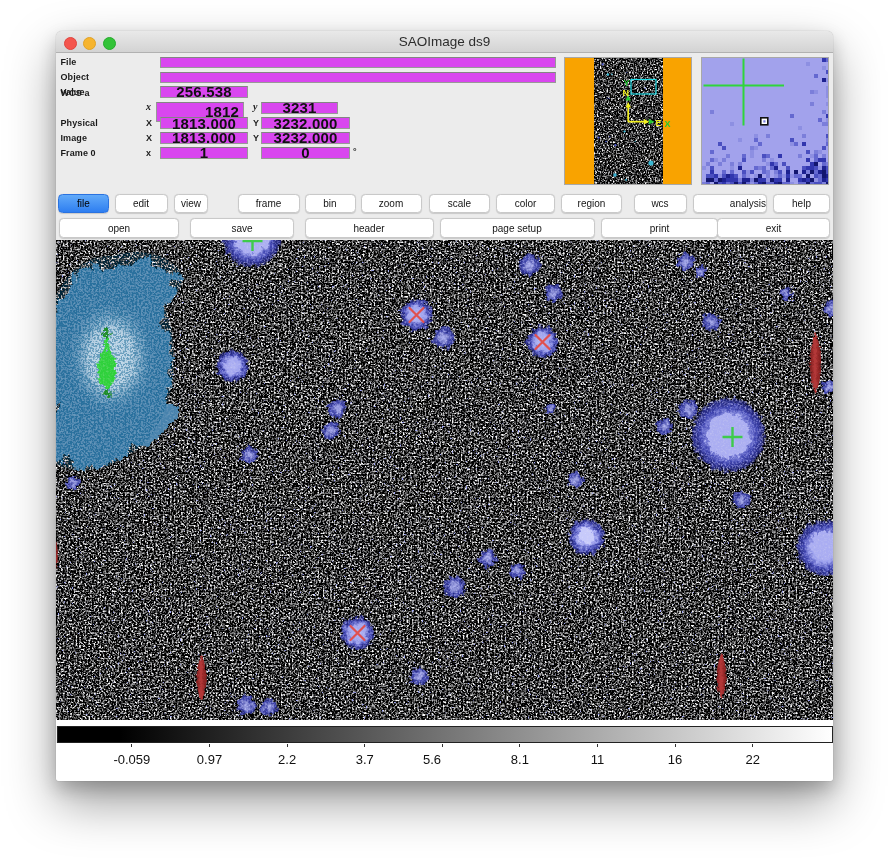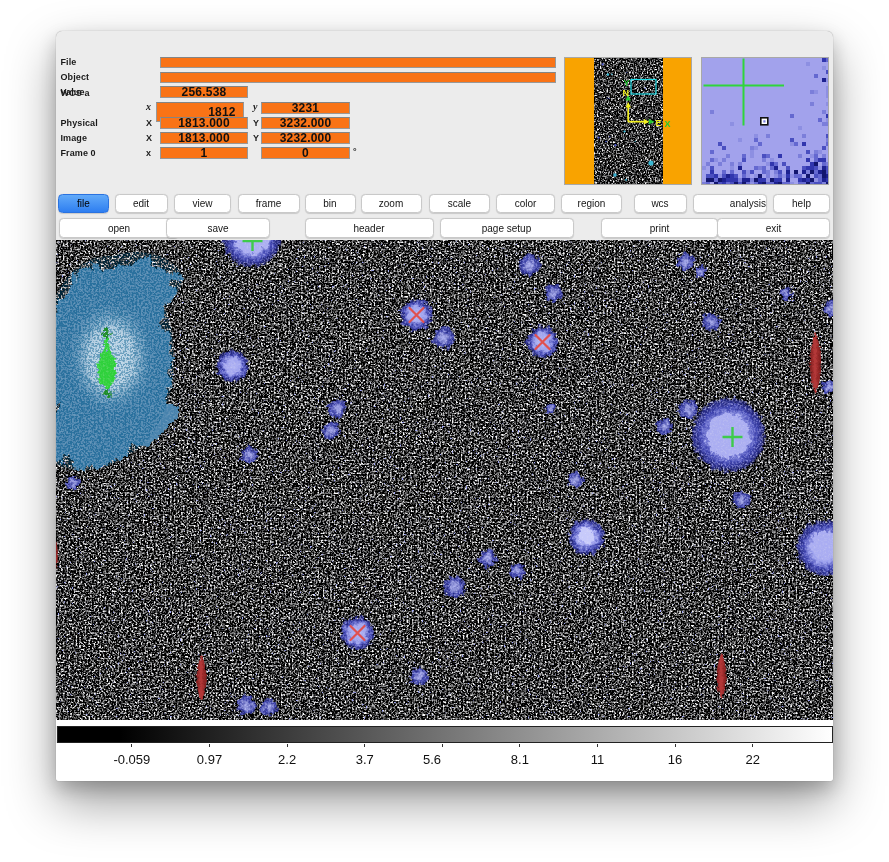--- a/index.html
+++ b/index.html
@@ -10,22 +10,22 @@
   box-shadow:0 22px 50px rgba(0,0,0,0.38),0 8px 18px rgba(0,0,0,0.2),0 0 1px rgba(0,0,0,0.4);}
 .tb{position:absolute;left:0;top:0;width:777px;height:22px;border-radius:6px 6px 0 0;
   background:linear-gradient(#e9e9e9,#d3d3d3);border-bottom:1px solid #b1b1b1;}
 .light{position:absolute;top:6px;width:13px;height:13px;border-radius:50%;}
 .l-red{left:8px;background:#f4554d;border:0.5px solid #e0443e;}
 .l-yel{left:27px;background:#f6b42e;border:0.5px solid #e0a227;}
 .l-grn{left:47px;background:#33c338;border:0.5px solid #27ab2d;}
 .title{position:absolute;top:0;left:0;width:100%;height:22px;line-height:21.5px;text-align:center;
   font-size:13.5px;color:#2d2d2d;}
 .lab{position:absolute;font-size:9px;font-weight:600;color:#1a1a1a;letter-spacing:0.1px;}
-.fld{position:absolute;background:#f97316;border:1px solid #989898;border-top-color:#848484;
-  font-size:12px;font-weight:700;color:#111;letter-spacing:0.2px;display:flex;align-items:center;justify-content:center;}
+.fld{position:absolute;background:#d946ef;border:1px solid #989898;border-top-color:#848484;
+  font-size:15px;font-weight:700;color:#111;letter-spacing:0.2px;display:flex;align-items:center;justify-content:center;}
 .panner{position:absolute;left:508px;top:26px;width:128px;height:128px;background:#f9a400;
   border:1px solid #a8a8a8;}
 .mag{position:absolute;left:645px;top:26px;width:128px;height:128px;border:1px solid #a8a8a8;}
 .btn{position:absolute;height:19px;background:#fff;border:0.5px solid #c9c9c9;border-radius:4.5px;
   font-size:10px;color:#151515;text-align:center;line-height:18.5px;
   box-shadow:0 0.5px 1px rgba(0,0,0,0.15);}
 .btn2{position:absolute;height:20px;background:#fff;border:0.5px solid #c9c9c9;border-radius:4.5px;
   font-size:10px;color:#151515;text-align:center;line-height:19.5px;
   box-shadow:0 0.5px 1px rgba(0,0,0,0.15);}
 .active{background:linear-gradient(#61aaf9,#2e7ef1);color:#000;border-color:#2a72e0;}
@@ -33,20 +33,26 @@
 .gap1{position:absolute;left:0;top:689px;width:777px;height:6px;background:#fff;}
 .cbar{position:absolute;left:0.5px;top:694.5px;width:776px;height:17px;border:1px solid #222;
   background:linear-gradient(to right,#000 0%,#000 8%,#fff 100%);}
 .clabels{position:absolute;left:0;top:712px;width:777px;height:38px;background:#fff;border-radius:0 0 3px 3px;padding-left:31px;}
 .tick{position:absolute;top:0.5px;width:1px;height:3px;background:#333;}
 .cnum{position:absolute;top:8.5px;font-size:13px;color:#111;transform:translateX(-50%);}
 </style>
 </head>
 <body>
 <div class="win">
+  <div class="tb">
+    <div class="title">SAOImage ds9</div>
+    <div class="light l-red"></div>
+      <div class="light l-yel"></div>
+      <div class="light l-grn"></div>
+  </div>
 
   <div class="lab" style="left:4.5px;top:26px;">File</div>
   <div class="lab" style="left:4.5px;top:41px;">Object</div>
   <div class="lab" style="left:4.5px;top:56px;">Value</div>
   <div class="lab" style="left:4.5px;top:57px;">WCS a</div>
   <div class="lab" style="left:4.5px;top:86.5px;">Physical</div>
   <div class="lab" style="left:4.5px;top:101.5px;">Image</div>
   <div class="lab" style="left:4.5px;top:116.5px;">Frame 0</div>
   <div class="lab" style="left:90px;top:70px;font-style:italic;font-weight:700;font-family:'Liberation Serif',serif;font-size:10px;">x</div>
   <div class="lab" style="left:197px;top:70px;font-style:italic;font-weight:700;font-family:'Liberation Serif',serif;font-size:10px;">y</div>
@@ -54,21 +60,21 @@
   <div class="lab" style="left:197px;top:86.5px;">Y</div>
   <div class="lab" style="left:90px;top:101.5px;">X</div>
   <div class="lab" style="left:197px;top:101.5px;">Y</div>
   <div class="lab" style="left:90px;top:116.5px;">x</div>
   <div class="lab" style="left:297px;top:115px;">°</div>
 
   <div class="fld" style="left:104px;top:26px;width:396px;height:10.5px;"></div>
   <div class="fld" style="left:104px;top:40.5px;width:396px;height:11.5px;"></div>
   <div class="fld" style="left:104px;top:55px;width:88px;height:11.5px;">256.538</div>
   <div class="fld" style="left:100px;top:70.5px;width:88px;height:20px;padding-left:44px;">1812</div>
-  <div class="fld" style="left:205px;top:70.5px;width:89px;height:12px;">3231</div>
+  <div class="fld" style="left:205px;top:70.5px;width:77px;height:12px;">3231</div>
   <div class="fld" style="left:104px;top:86px;width:88px;height:12px;">1813.000</div>
   <div class="fld" style="left:205px;top:86px;width:89px;height:12px;">3232.000</div>
   <div class="fld" style="left:104px;top:100.5px;width:88px;height:12px;">1813.000</div>
   <div class="fld" style="left:205px;top:100.5px;width:89px;height:12px;">3232.000</div>
   <div class="fld" style="left:104px;top:115.5px;width:88px;height:12px;">1</div>
   <div class="fld" style="left:205px;top:115.5px;width:89px;height:12px;">0</div>
 
   <div class="panner"><svg id="pansvg" width="126" height="126">
         <defs>
 <filter id="pnz" x="0" y="0" width="100%" height="100%">
@@ -321,35 +327,35 @@
 <rect x="120" y="124" width="4" height="4" fill="#7b7eda"></rect>
 <rect x="124" y="124" width="4" height="4" fill="#13166e"></rect>
 <path d="M41.5,0.5 V67.5" stroke="#2fd53b" stroke-width="2"></path>
 <path d="M1.5,27.6 H82" stroke="#2fd53b" stroke-width="2"></path>
 <rect x="58.8" y="59.8" width="7" height="7" fill="#fff" stroke="#111" stroke-width="1.6"></rect>
 <rect x="61.3" y="62.3" width="2.2" height="2.2" fill="#7a7ee0"></rect>
       </svg></div>
 
   <div class="btn active" style="left:2px;top:163px;width:51px;">file</div>
   <div class="btn" style="left:58.5px;top:163px;width:53px;">edit</div>
-  <div class="btn" style="left:118px;top:163px;width:57px;">view</div>
+  <div class="btn" style="left:118px;top:163px;width:34px;">view</div>
   <div class="btn" style="left:181.5px;top:163px;width:62px;">frame</div>
   <div class="btn" style="left:248.5px;top:163px;width:51px;">bin</div>
   <div class="btn" style="left:304.5px;top:163px;width:61px;">zoom</div>
   <div class="btn" style="left:373px;top:163px;width:61px;">scale</div>
   <div class="btn" style="left:440px;top:163px;width:59px;">color</div>
   <div class="btn" style="left:505px;top:163px;width:61px;">region</div>
   <div class="btn" style="left:577.5px;top:163px;width:53px;">wcs</div>
   <div class="btn" style="left:637px;top:163px;width:74px;text-align:right;">analysis</div>
   <div class="btn" style="left:717px;top:163px;width:57px;">help</div>
 
   <div class="btn2" style="left:3px;top:186.5px;width:120px;">open</div>
-  <div class="btn2" style="left:110px;top:186.5px;width:104px;">save</div>
+  <div class="btn2" style="left:134px;top:186.5px;width:104px;">save</div>
   <div class="btn2" style="left:248.5px;top:186.5px;width:129px;">header</div>
-  <div class="btn2" style="left:383.5px;top:186.5px;width:134px;">page setup</div>
+  <div class="btn2" style="left:383.5px;top:186.5px;width:155px;">page setup</div>
   <div class="btn2" style="left:537px;top:186.5px;width:117px;margin-left:8px;">print</div>
   <div class="btn2" style="left:661px;top:186.5px;width:113px;">exit</div>
 
   <div class="imgarea"><svg id="mainsvg" width="777" height="480">
         <defs>
 <filter id="nz" x="0" y="0" width="100%" height="100%">
  <feTurbulence type="fractalNoise" baseFrequency="0.55" numOctaves="2" seed="3" result="t"></feTurbulence>
  <feColorMatrix in="t" type="matrix" values="0 0 0 0 0.8 0 0 0 0 0.8 0 0 0 0 0.82 1.9 1.9 1.9 0 -2.65" result="soft"></feColorMatrix>
  <feColorMatrix in="t" type="matrix" values="0 0 0 0 1 0 0 0 0 1 0 0 0 0 1 8 8 8 0 -15.1" result="hard"></feColorMatrix>
  <feMerge result="m">

